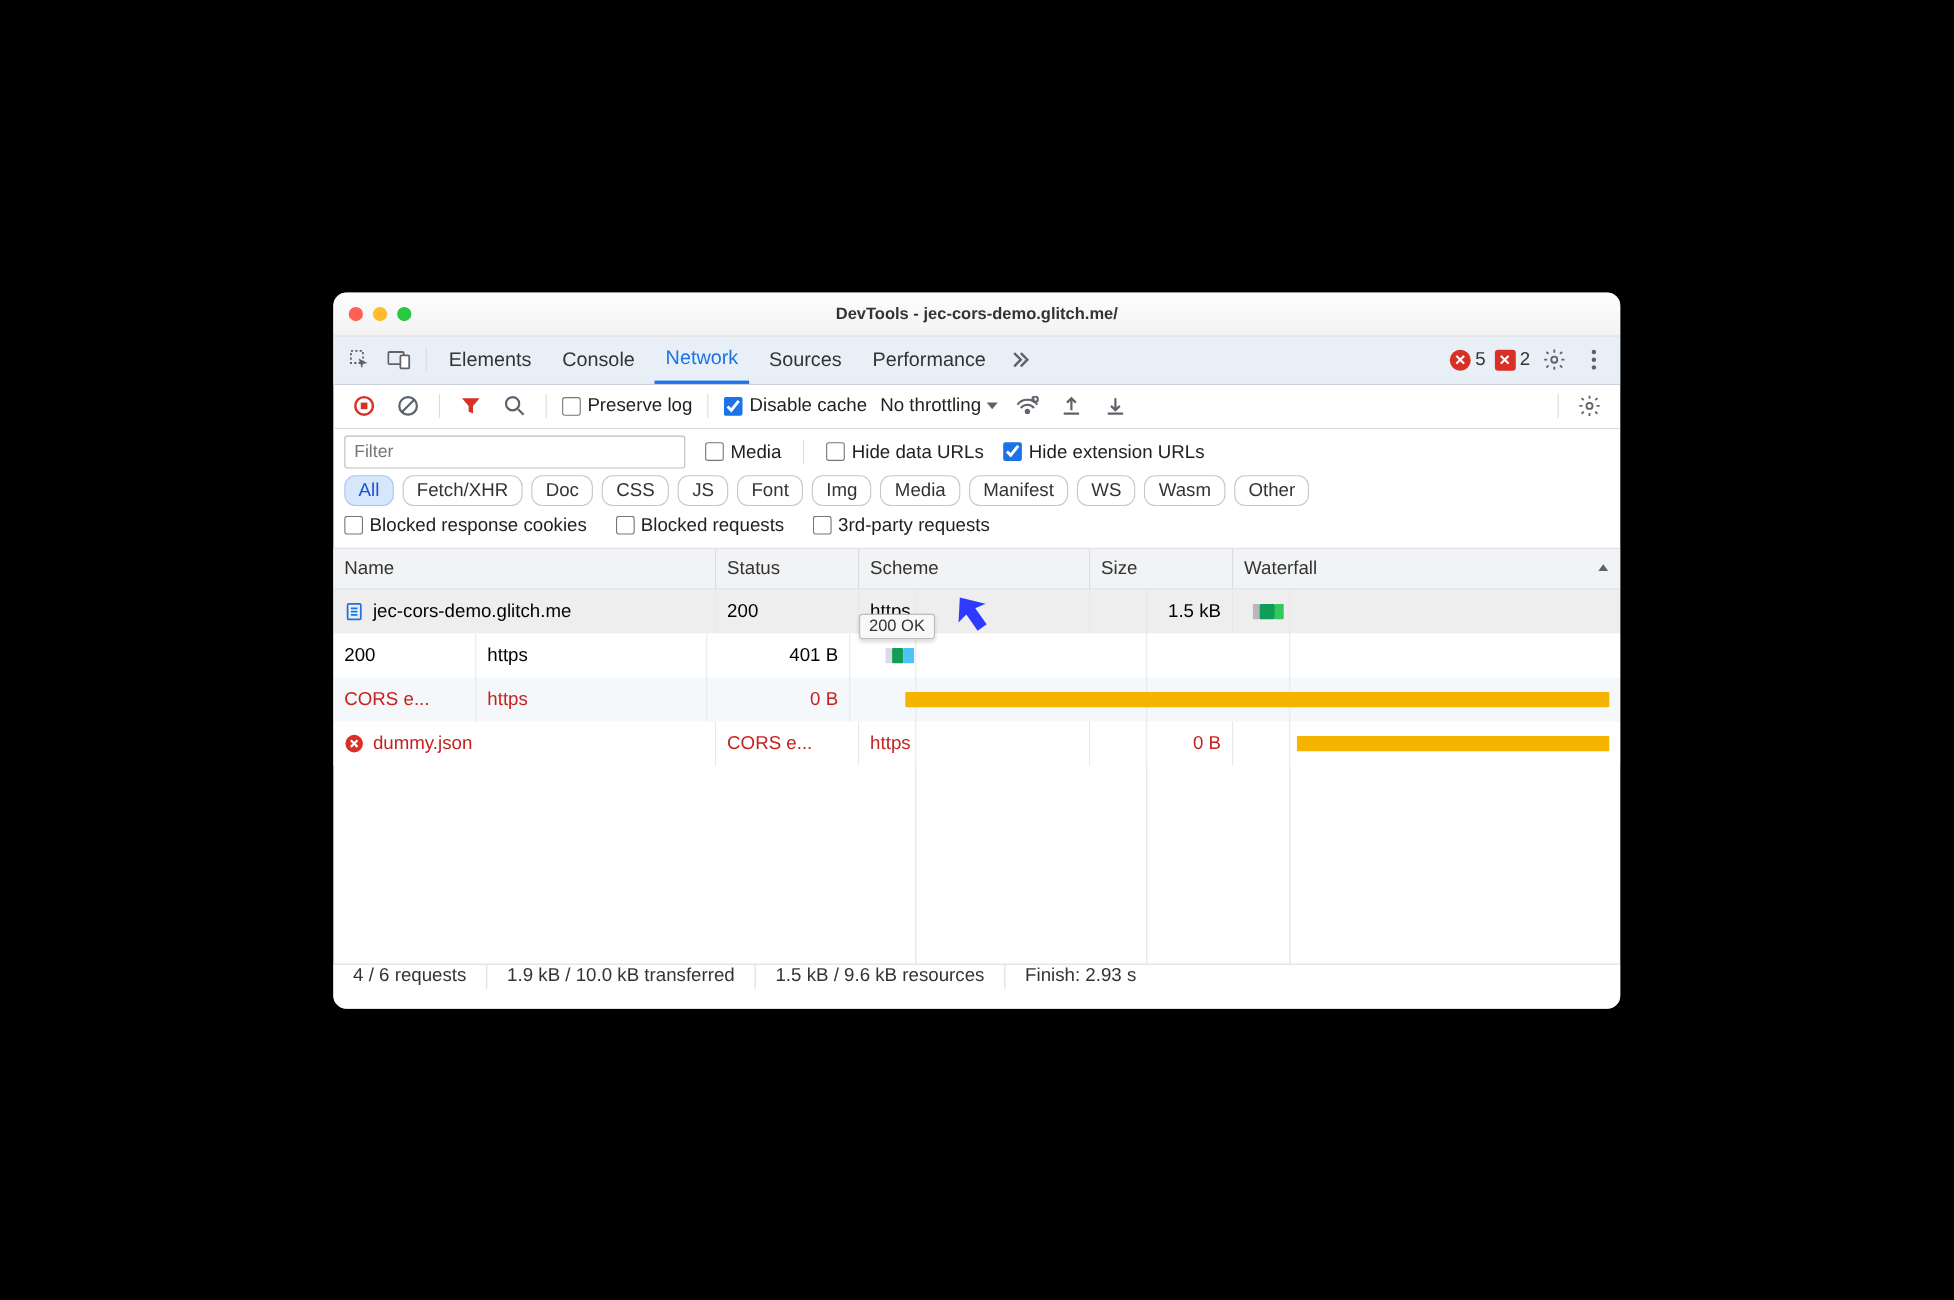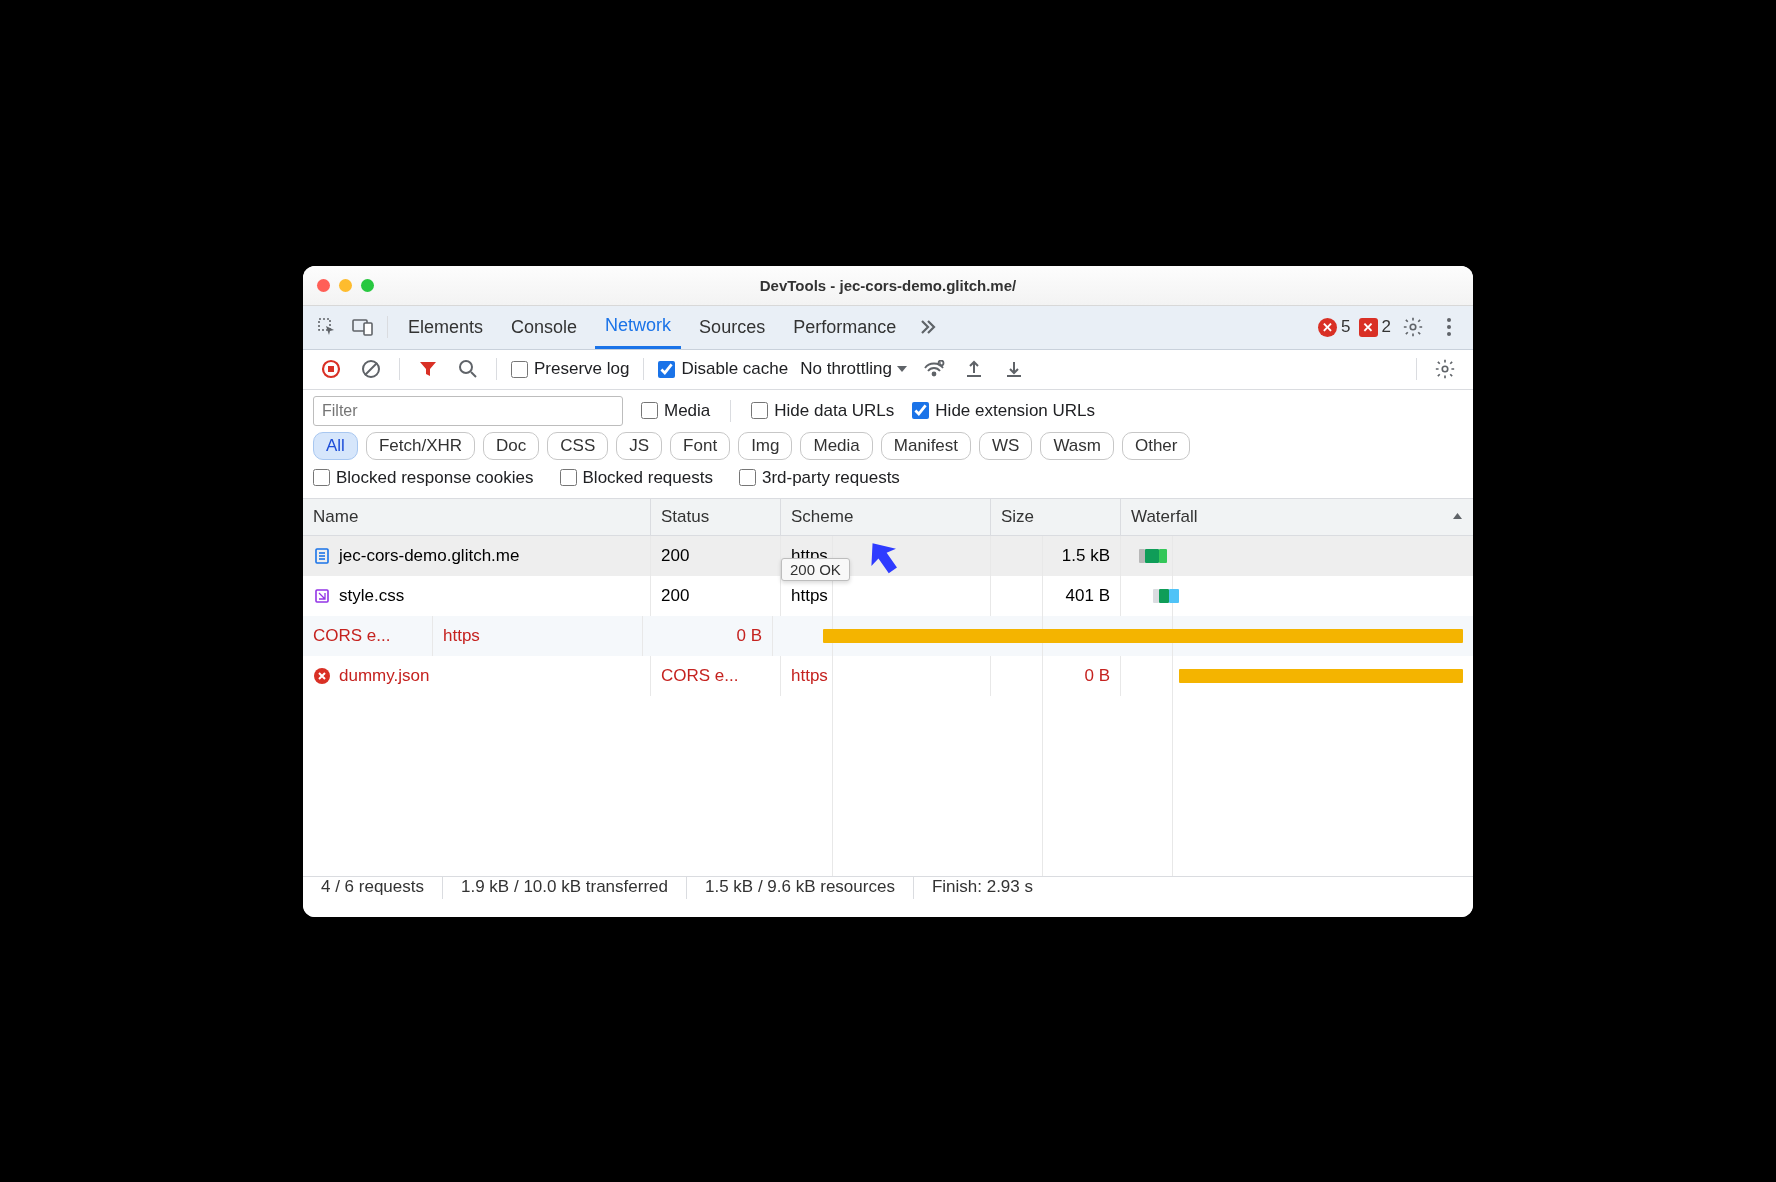--- a/index.html
+++ b/index.html
@@ -336,29 +336,20 @@
       <div class="cell col-wf">
           <div class="wf-wrap">
         <div class="wf-bar" style="left:8px;width:6px;background:#b8b8b8;"></div>
         <div class="wf-bar" style="left:14px;width:14px;background:#0f9d58;"></div>
         <div class="wf-bar" style="left:28px;width:8px;background:#34c759;"></div>
       </div>
         </div>
     </div>
 
     <div class="row">
-      <div class="cell col-name">
-        <span class="fileicon">
-          <svg width="18" height="18" viewBox="0 0 18 18" fill="none" stroke="#9334e6" stroke-width="1.6">
-              <rect x="3" y="3" width="12" height="12" rx="1"></rect>
-              <path d="M6 6 L12 12 M12 6 L12 12 L6 12" stroke-width="1.3"></path>
-            </svg>
-        </span>
-        <span>style.css</span>
-      </div>
       <div class="cell col-status">200</div>
       <div class="cell col-scheme">https</div>
       <div class="cell col-size size">401 B</div>
       <div class="cell col-wf">
           <div class="wf-wrap">
         <div class="wf-bar" style="left:22px;width:6px;background:#dadce0;"></div>
         <div class="wf-bar" style="left:28px;width:10px;background:#0f9d58;"></div>
         <div class="wf-bar" style="left:38px;width:10px;background:#4fc3f7;"></div>
       </div>
         </div>

